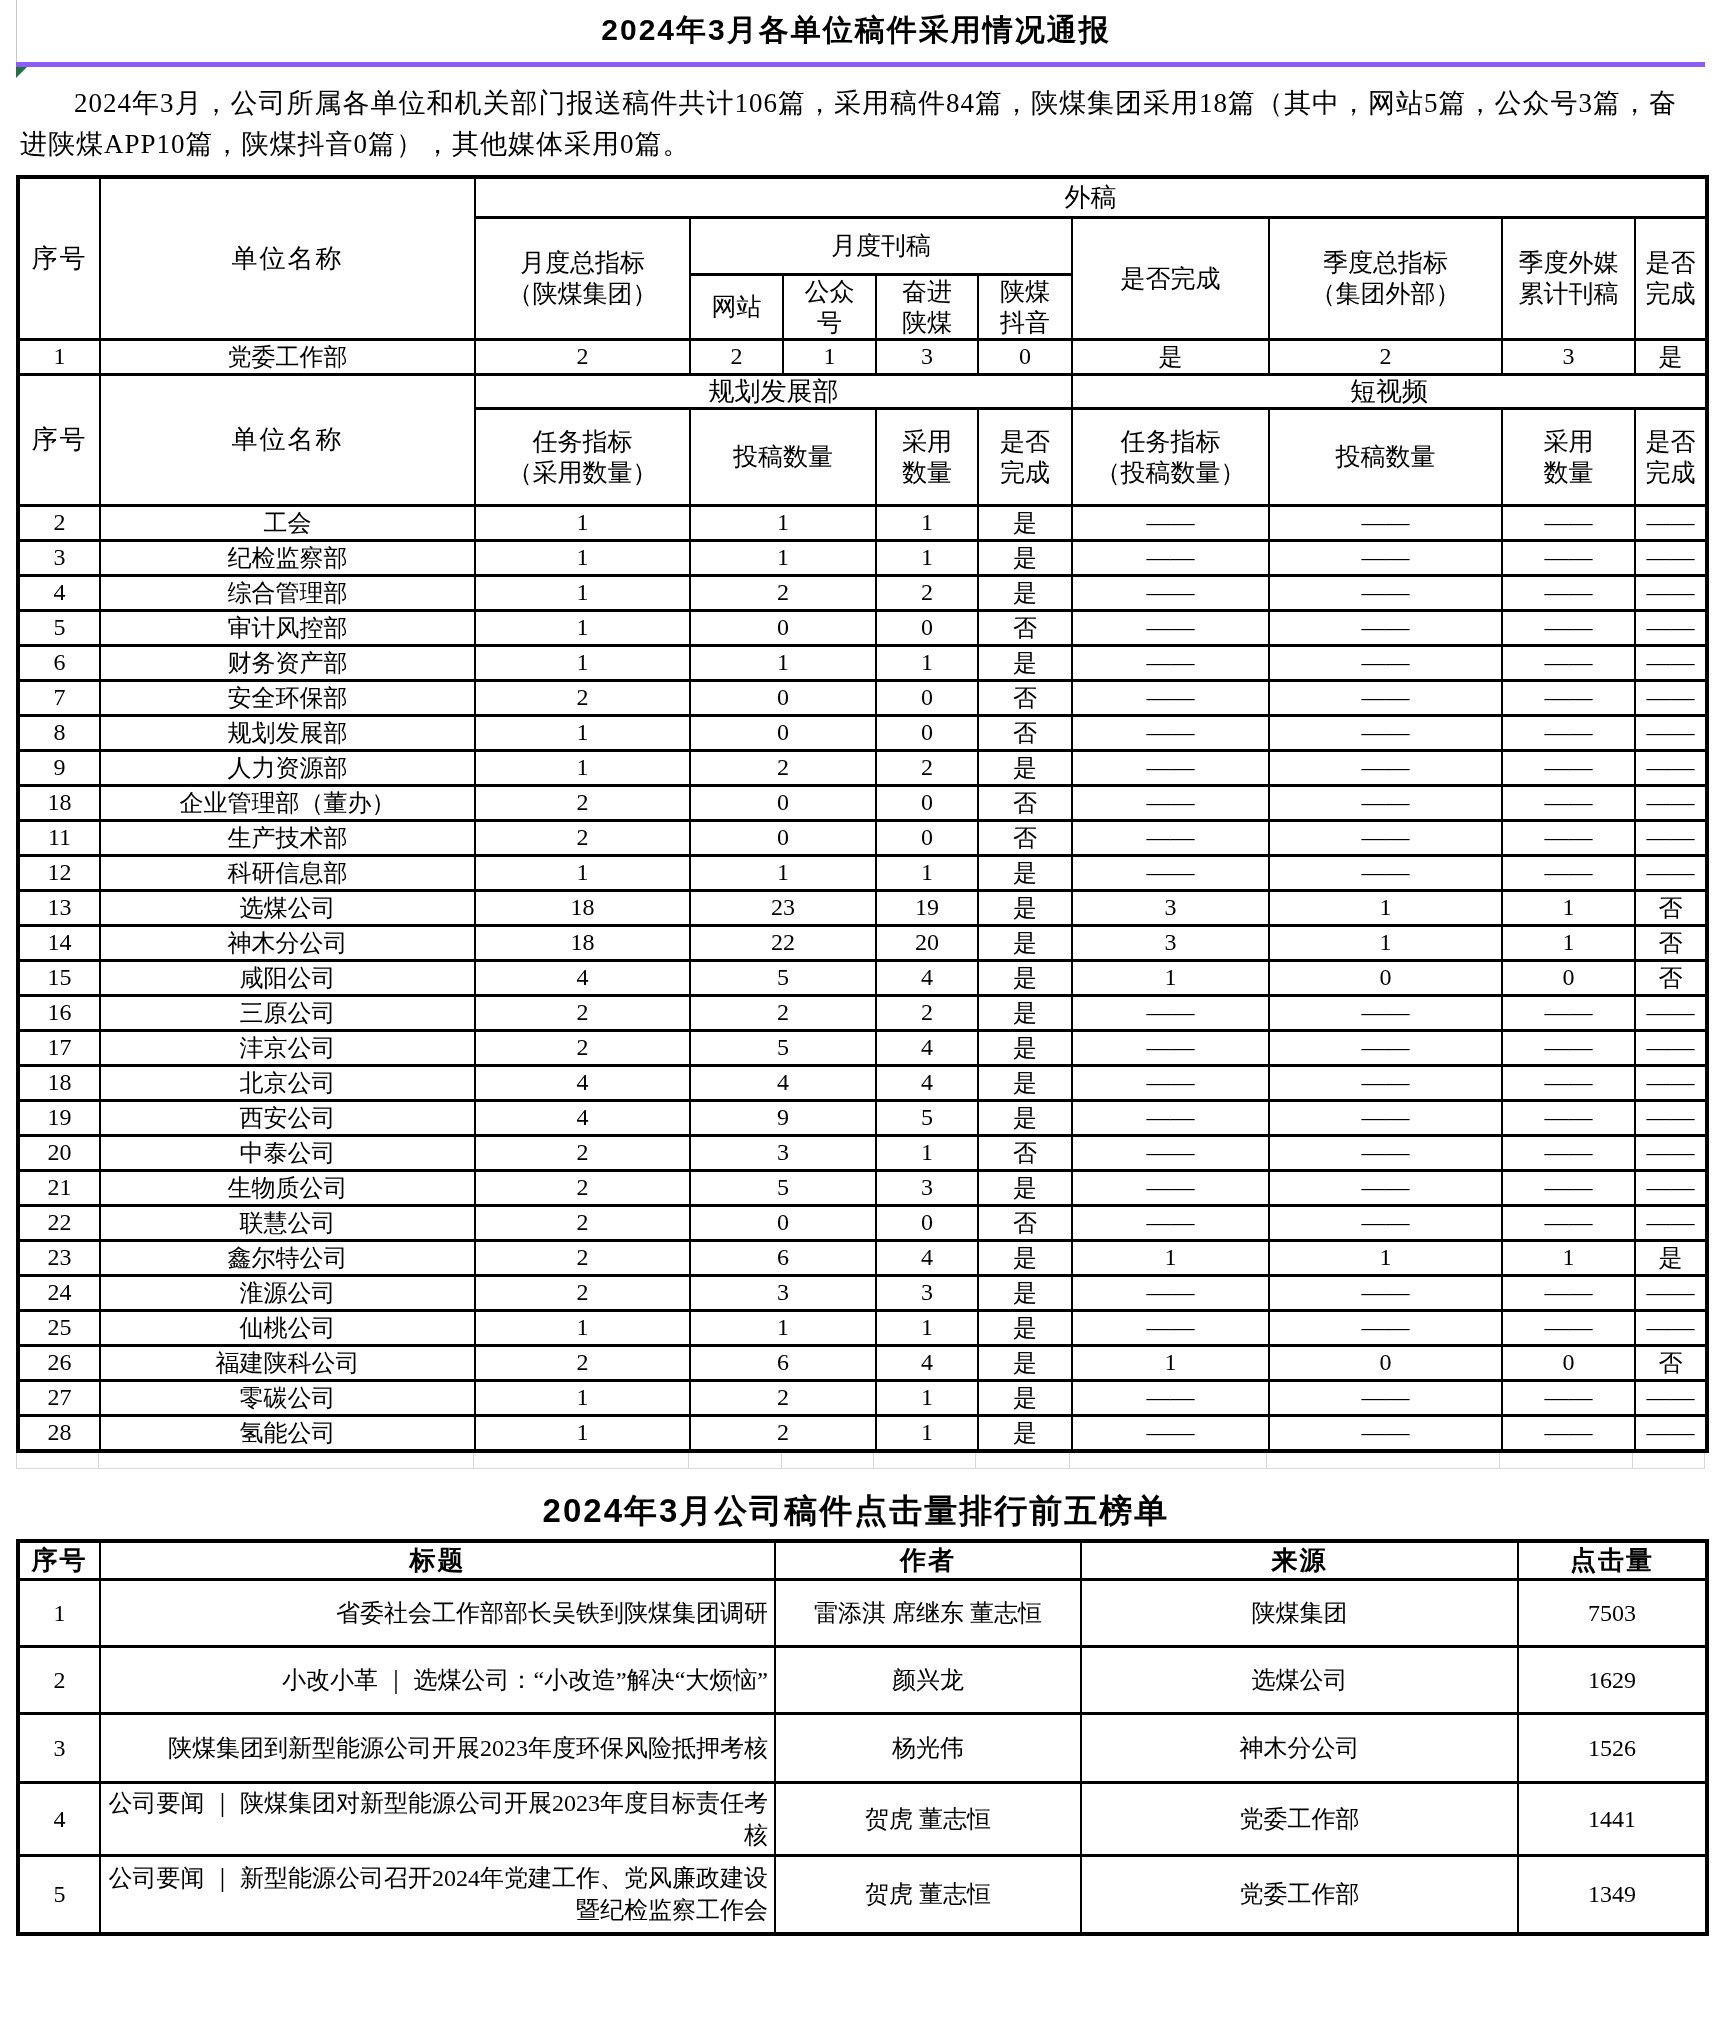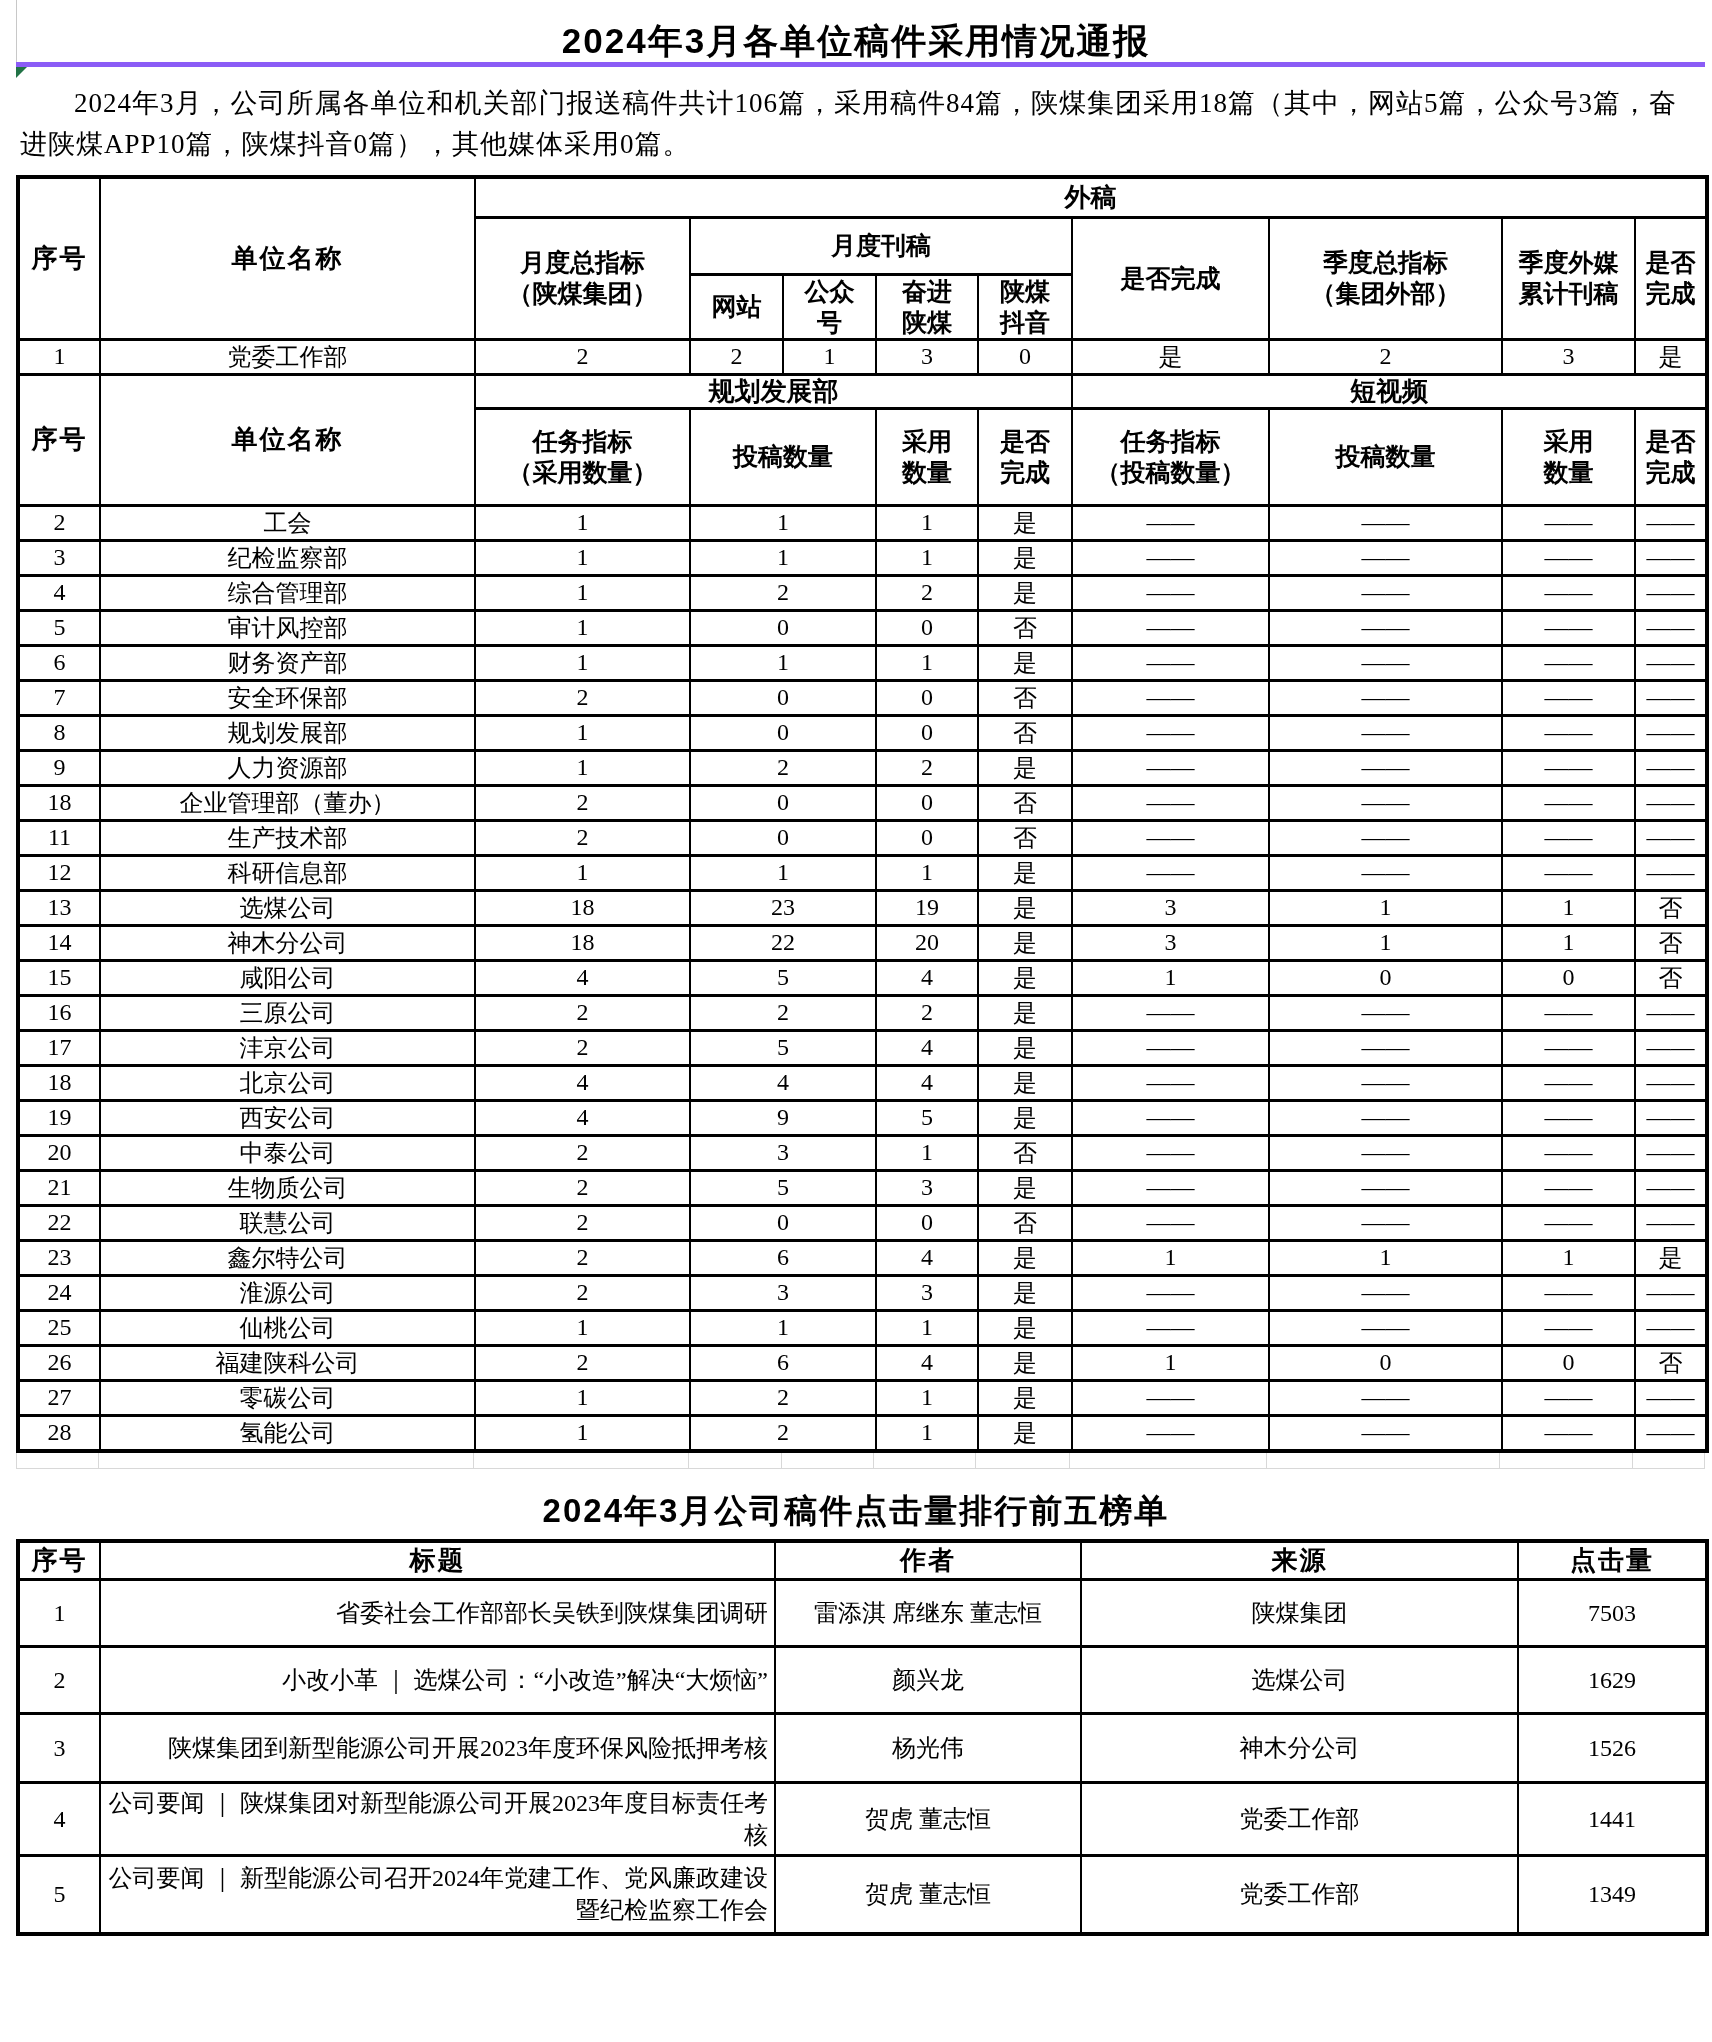--- a/index.html
+++ b/index.html
@@ -1,38 +1,38 @@
 <!DOCTYPE html>
 <html><head>
 <meta charset="utf-8">
 <style>
   * { box-sizing: border-box; }
   html,body { margin:0; padding:0; background:#ffffff; color:#000; }
   body { width:1712px; height:2042px; font-family:"Liberation Serif","DejaVu Serif",serif; overflow:hidden; }
   .sheet { position:relative; width:1712px; height:2042px; }
 
-  .title1 { margin:0; padding-top:18px; height:62px; text-align:center;
+  .title1 { margin:0; padding-top:10px; height:62px; text-align:center;
             font-family:"Liberation Sans","DejaVu Sans",sans-serif; font-weight:bold;
-            font-size:35px; letter-spacing:2px; }
+            font-size:30px; letter-spacing:2px; }
 
   .gridline-v { position:absolute; left:16px; top:0; width:1px; height:64px; background:#c8c8c8; }
 
   .intro { position:relative; margin-left:16px; width:1689px; border-top:5px solid #8b5cf6;
            padding:16px 10px 10px 4px; font-size:27px; line-height:41px; letter-spacing:1px; }
   .intro .para { text-indent:2em; }
   .green-tri { position:absolute; left:0; top:0; width:0; height:0;
                border-top:11px solid #217346; border-right:11px solid transparent; }
 
   table { border-collapse:collapse; table-layout:fixed; margin-left:16px; width:1689px; }
   table.t1, table.t2 { border:4px solid #000; }
   .t1 th, .t1 td, .t2 th, .t2 td {
       border-left:2px solid #000; border-right:2px solid #000;
       border-top:3px solid #000; border-bottom:3px solid #000;
       text-align:center; vertical-align:middle; padding:0; overflow:hidden; }
-  .t1 th { font-weight:bold; font-size:25px; white-space:pre-line; line-height:31px; }
+  .t1 th { font-weight:normal; font-size:25px; white-space:pre-line; line-height:31px; }
   .t1 td { font-size:24px; }
   .t1 .hpad { padding:0 12px; }
   tr.h1 { height:40px; }  tr.h1 th { font-size:26px; }
   tr.h2 { height:57px; }
   tr.h3 { height:44px; }
   tr.row1 { height:35px; }
   tr.h4 { height:32px; }  tr.h4 th { font-size:26px; }
   tr.h5 { height:97px;margin-top:23px; }
   tr.drow { height:35px; }
   .t1 .xh, .t1 .dw { font-size:26px; letter-spacing:2px; }

